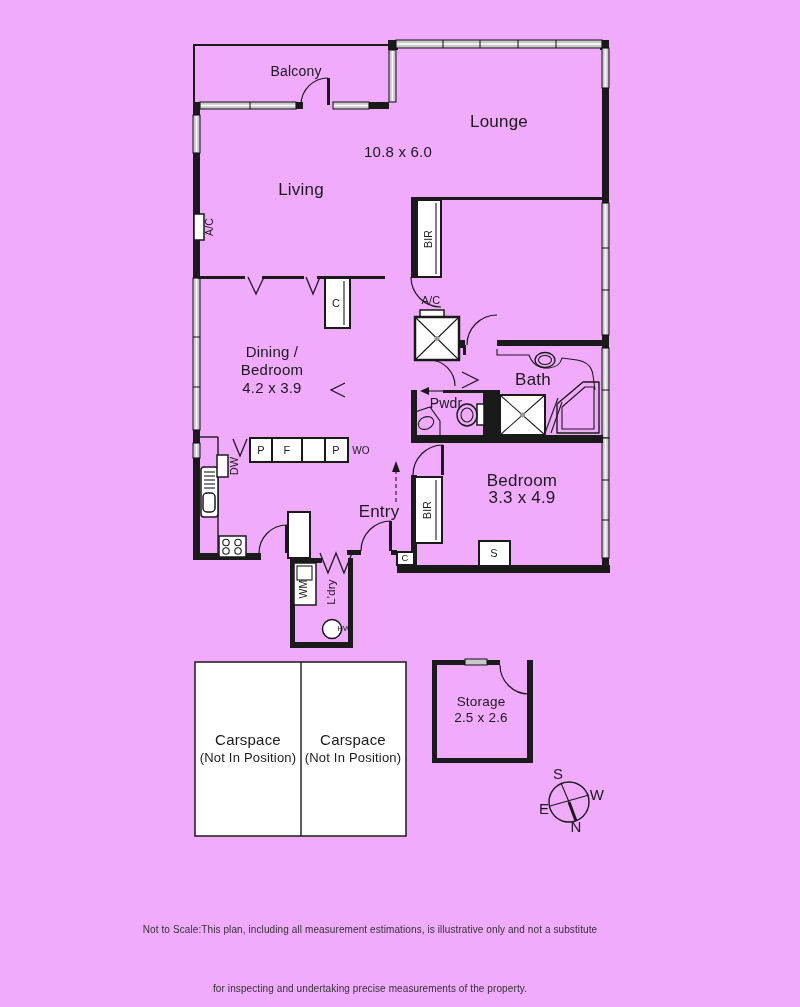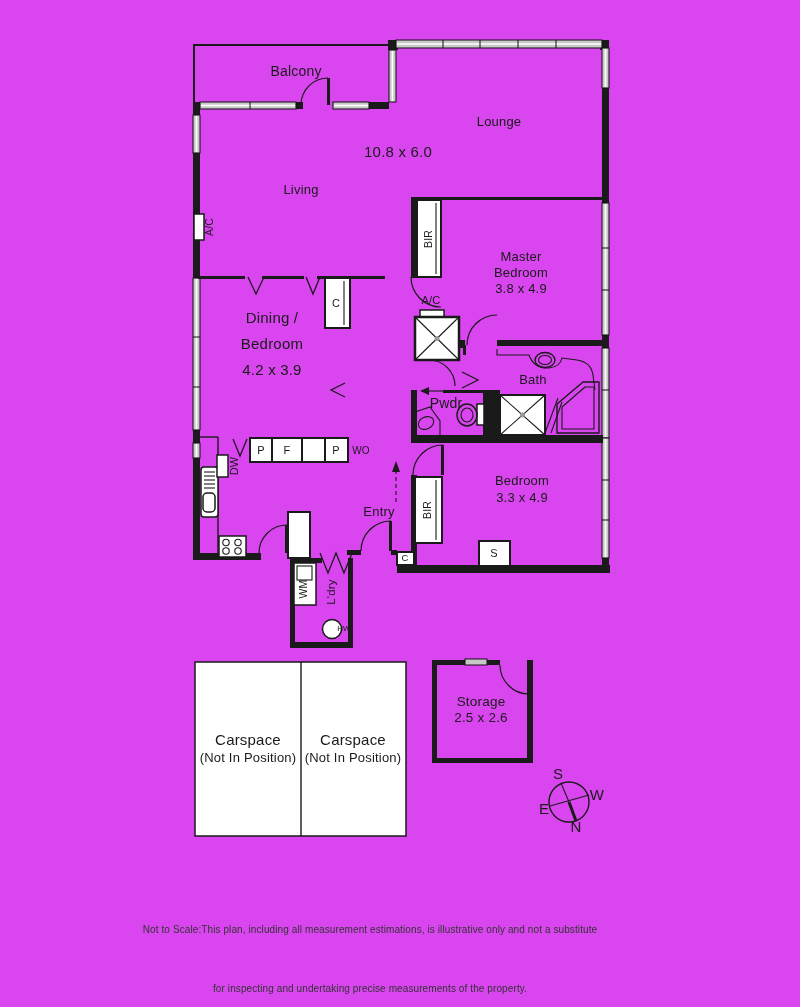--- a/index.html
+++ b/index.html
@@ -1,34 +1,34 @@
 <!DOCTYPE html>
 <html><head>
 <meta charset="utf-8">
 <style>
   html,body{margin:0;padding:0;background:#fff;}
-  #canvas{position:relative;width:800px;height:1007px;background:#d946ef;overflow:hidden;
+  #canvas{position:relative;width:800px;height:1007px;background:#f0abfc;overflow:hidden;
           font-family:"Liberation Sans", sans-serif;color:#1a1a1a;}
   #plan-svg{position:absolute;left:0;top:0;}
   .wall{fill:#1a1a1a;}
   .win{fill:#c8c8c8;stroke:#111;stroke-width:1;}
   .winline{stroke:#fff;stroke-width:1.6;}
   .tick{stroke:#111;stroke-width:1;}
   .box{fill:#fff;stroke:#1a1a1a;stroke-width:2;}
   .box15{fill:#fff;stroke:#1a1a1a;stroke-width:1.5;}
   .thin{fill:none;stroke:#1a1a1a;stroke-width:1.4;}
   .thin1{fill:none;stroke:#1a1a1a;stroke-width:1.1;}
   .arc{fill:none;stroke:#1a1a1a;stroke-width:1.2;}
   .zig{fill:none;stroke:#1a1a1a;stroke-width:1.3;}
   .xline{stroke:#1a1a1a;stroke-width:1.1;}
   .lbl{position:absolute;transform:translate(-50%,-50%);font-size:14px;line-height:1.1;
        white-space:nowrap;letter-spacing:.2px;}
   .rot{transform:translate(-50%,-50%) rotate(-90deg);}
   .blk{white-space:normal;text-align:center;}
-  .s15{font-size:15px;} .s145{font-size:13px;text-align:center;} .s135{font-size:13.5px;}
+  .s15{font-size:15px;} .s145{font-size:17px;text-align:center;} .s135{font-size:13.5px;}
   .s115{font-size:11.5px;} .s11{font-size:11px;} .s105{font-size:10.5px;}
   .s10{font-size:10px;margin-left:48px;} .s95{font-size:9.5px;} .s8{font-size:8px;}
   .dims{white-space:nowrap;}
   .note{font-size:13px;}
   .footer{position:absolute;left:0;width:740px;text-align:center;font-size:10px;
           color:#333;letter-spacing:.1px;}
 </style>
 </head>
 <body>
 
@@ -254,26 +254,22 @@
     <line class="thin1" x1="561" y1="783" x2="569" y2="802"></line>
     <line x1="569" y1="802" x2="576" y2="821" stroke="#1a1a1a" stroke-width="3"></line>
   </g>
 </svg>
 
 <div class="lbl" style="left:296px;top:72px;">Balcony</div>
 <div class="lbl s145" style="left:499px;top:122px;">Lounge</div>
 <div class="lbl s15" style="left:398px;top:152px;">10.8 x 6.0</div>
 <div class="lbl s145" style="left:301px;top:190px;">Living</div>
 
-<div class="lbl s145 blk" style="left:521px;top:273px;width:78px;line-height:16px;">
-  <span>Master Bedroom</span>
-  <div class="dims">3.8 x 4.9</div>
-</div>
-
-<div class="lbl s15 blk" style="left:272px;top:344px;width:78px;line-height:26px;">
+
+<div class="lbl s15 blk" style="left:272px;top:370px;width:78px;line-height:18px;">
   <span>Dining / Bedroom</span>
   <div class="dims">4.2 x 3.9</div>
 </div>
 
 
 <div class="lbl s145" style="left:533px;top:380px;">Bath</div>
 <div class="lbl" style="left:446px;top:404px;">Pwdr</div>
 <div class="lbl s145" style="left:379px;top:512px;">Entry</div>
 
 <div class="lbl s145 blk" style="left:522px;top:489px;width:90px;line-height:17px;">

